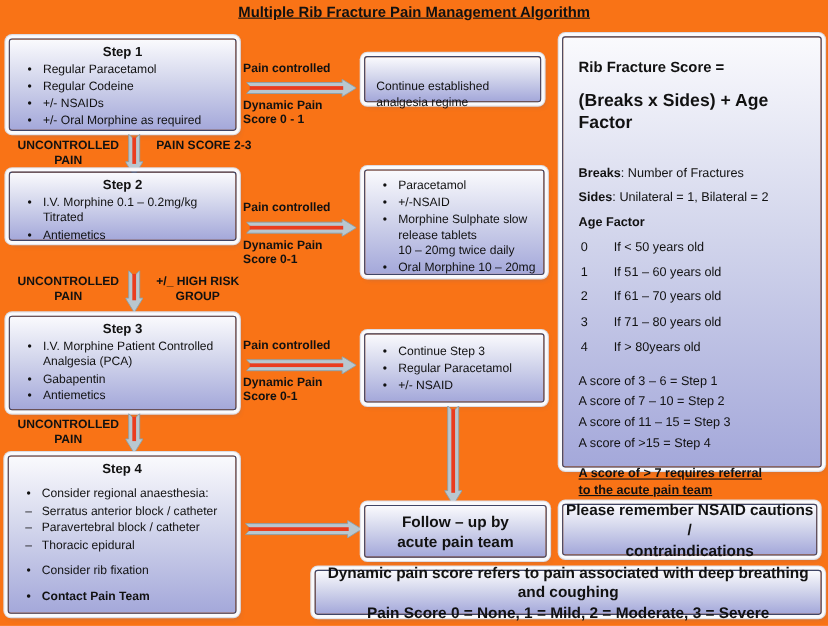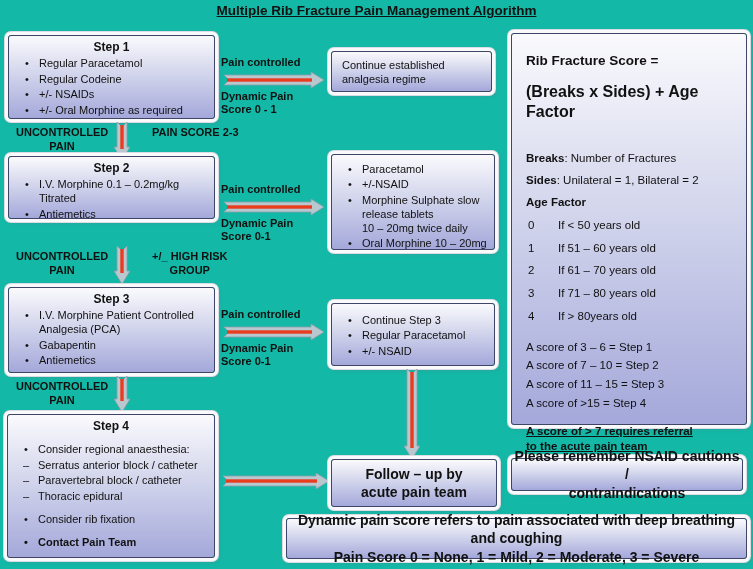--- a/index.html
+++ b/index.html
@@ -1,17 +1,17 @@
 <!DOCTYPE html>
 <html><head>
 <meta charset="utf-8">
 <style>
   html,body { margin:0; padding:0; background:#fff; }
   body { font-family:"Liberation Sans", sans-serif; color:#111; }
-  .canvas { position:relative; width:753px; height:569px; background:#14b8a6; overflow:hidden; }
+  .canvas { position:relative; width:753px; height:569px; background:#f97316; overflow:hidden; }
 
   .page-title { position:absolute; left:0; right:0; top:3px; text-align:center;
     font-size:13.5px; font-weight:bold; text-decoration:underline; }
 
   .box { position:absolute; box-sizing:border-box;
     border:1px solid #3f4566; border-radius:3px;
     background:linear-gradient(180deg,#fafafd 0%,#d3d6ec 45%,#a4a8da 100%);
     box-shadow:0 0 0 3px #fafafc, 0 0 0 4px #dcdce4, 2px 3px 5px rgba(105,105,130,.45); }
 
   .step-hdr { font-weight:bold; font-size:12px; text-align:center; margin:4px 0 2px; }
@@ -20,28 +20,28 @@
   .row.gap { margin-top:9px; }
   .row.b { font-weight:bold; }
   .mk { flex:0 0 24px; text-align:center; }
   .tx { white-space:pre-line; }
 
   .conn { position:absolute; display:flex; align-items:flex-start;
     font-weight:bold; font-size:11px; line-height:1.25; }
   .conn .lbl { white-space:pre-line; text-align:center; margin-top:4px; }
   .conn .l { width:92px; }
   .conn svg { margin-left:6px; flex:0 0 auto; }
-  .conn .r { margin-left:22px; }
+  .conn .r { margin-left:12px; }
 
   .flow { position:absolute; left:221px; width:106px; 
     font-weight:bold; font-size:11px; line-height:1.2; }
   .flow .lbl { white-space:pre-line; }
   .flow svg { display:block; margin:3px auto 2px; }
 
-  .out-text { padding:6px 10px; font-size:11px; }
+  .out-text { padding:20px 10px; font-size:11px; }
   .pre { white-space:pre-line; line-height:1.3; }
 
   .center-bold { display:flex; align-items:center; justify-content:center;
     text-align:center; font-weight:bold; font-size:14px; line-height:1.3; }
 
   .panel { padding:10px 14px; font-size:11.5px; line-height:1.3; }
   .panel .t1 { font-size:13.5px; font-weight:bold; margin:8px 0 12px; }
   .panel .t2 { font-size:16px; font-weight:bold; margin:0 0 28px; }
   .panel .def { margin:7px 0; }
   .panel .bold { font-weight:bold; }
@@ -303,21 +303,21 @@
     <div class="scores">
         <div class="row">A score of 3 – 6 = Step 1</div>
         <div class="row">A score  of 7 – 10 = Step 2</div>
         <div class="row">A score of 11 – 15 = Step 3</div>
         <div class="row">A score of &gt;15 = Step 4</div>
       </div>
     <div class="ref">A score of &gt; 7 requires referral
 to the acute pain team</div>
   </div>
 
-  <div class="box center-bold" style="left:511px; top:458px; width:232px; height:33px">
+  <div class="box center-bold" style="left:511px; top:458px; width:232px; height:47px">
     <span class="pre">Please remember NSAID cautions /
 contraindications</span>
   </div>
 
   <div class="box center-bold" style="left:286px; top:518px; width:461px; height:41px">
     <span class="pre">Dynamic pain score refers to pain associated with deep breathing and coughing
 Pain Score 0 = None, 1 = Mild, 2 = Moderate, 3 = Severe</span>
   </div>
 
 </div>

